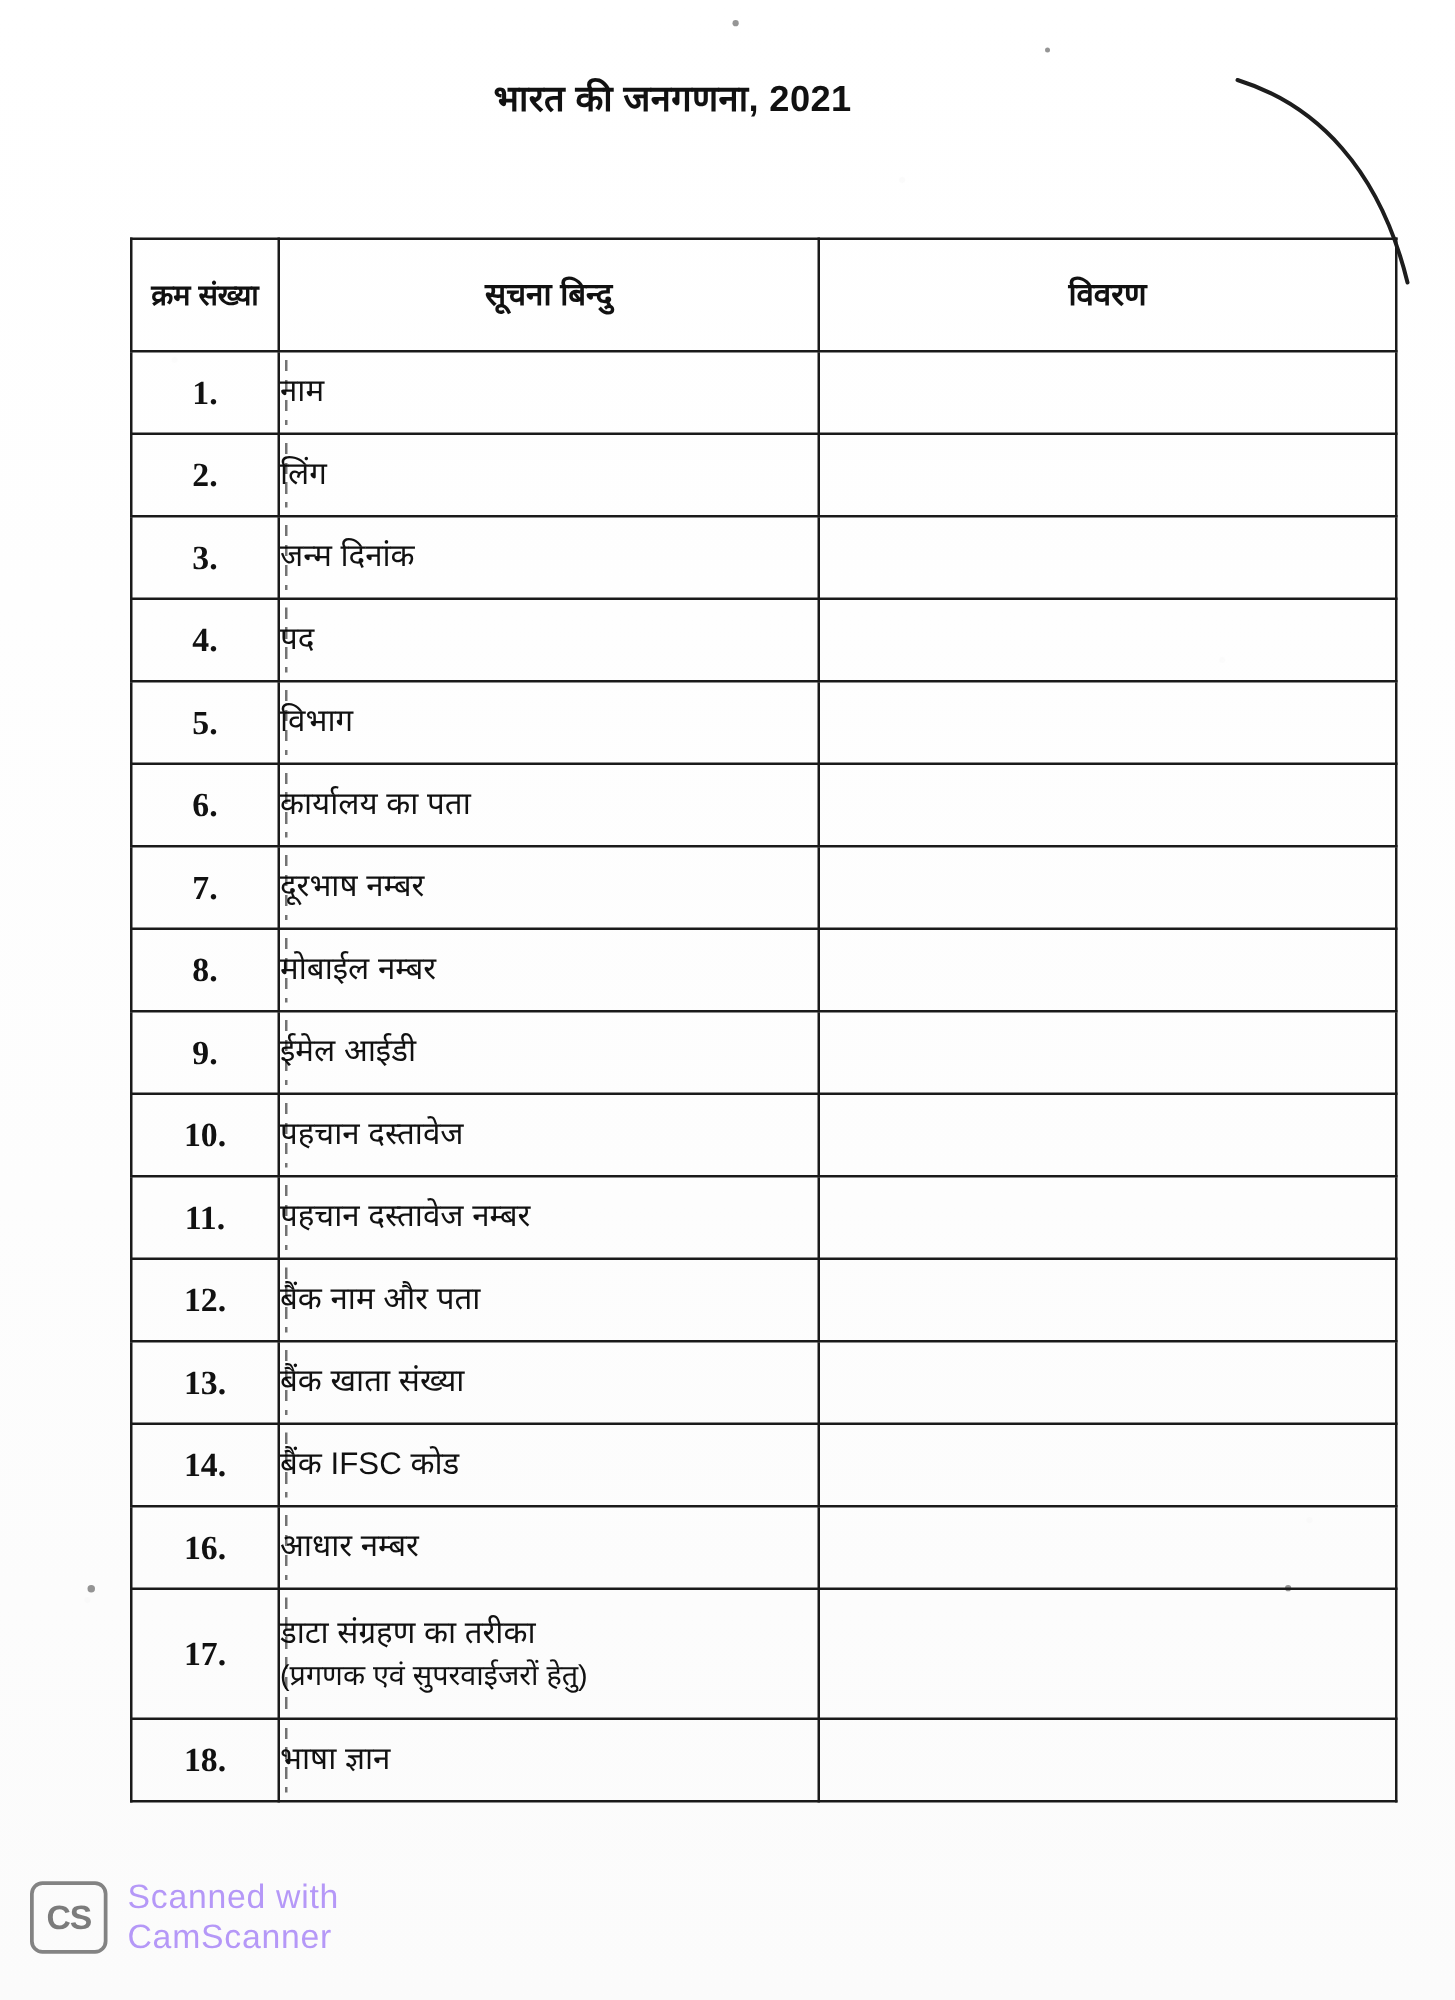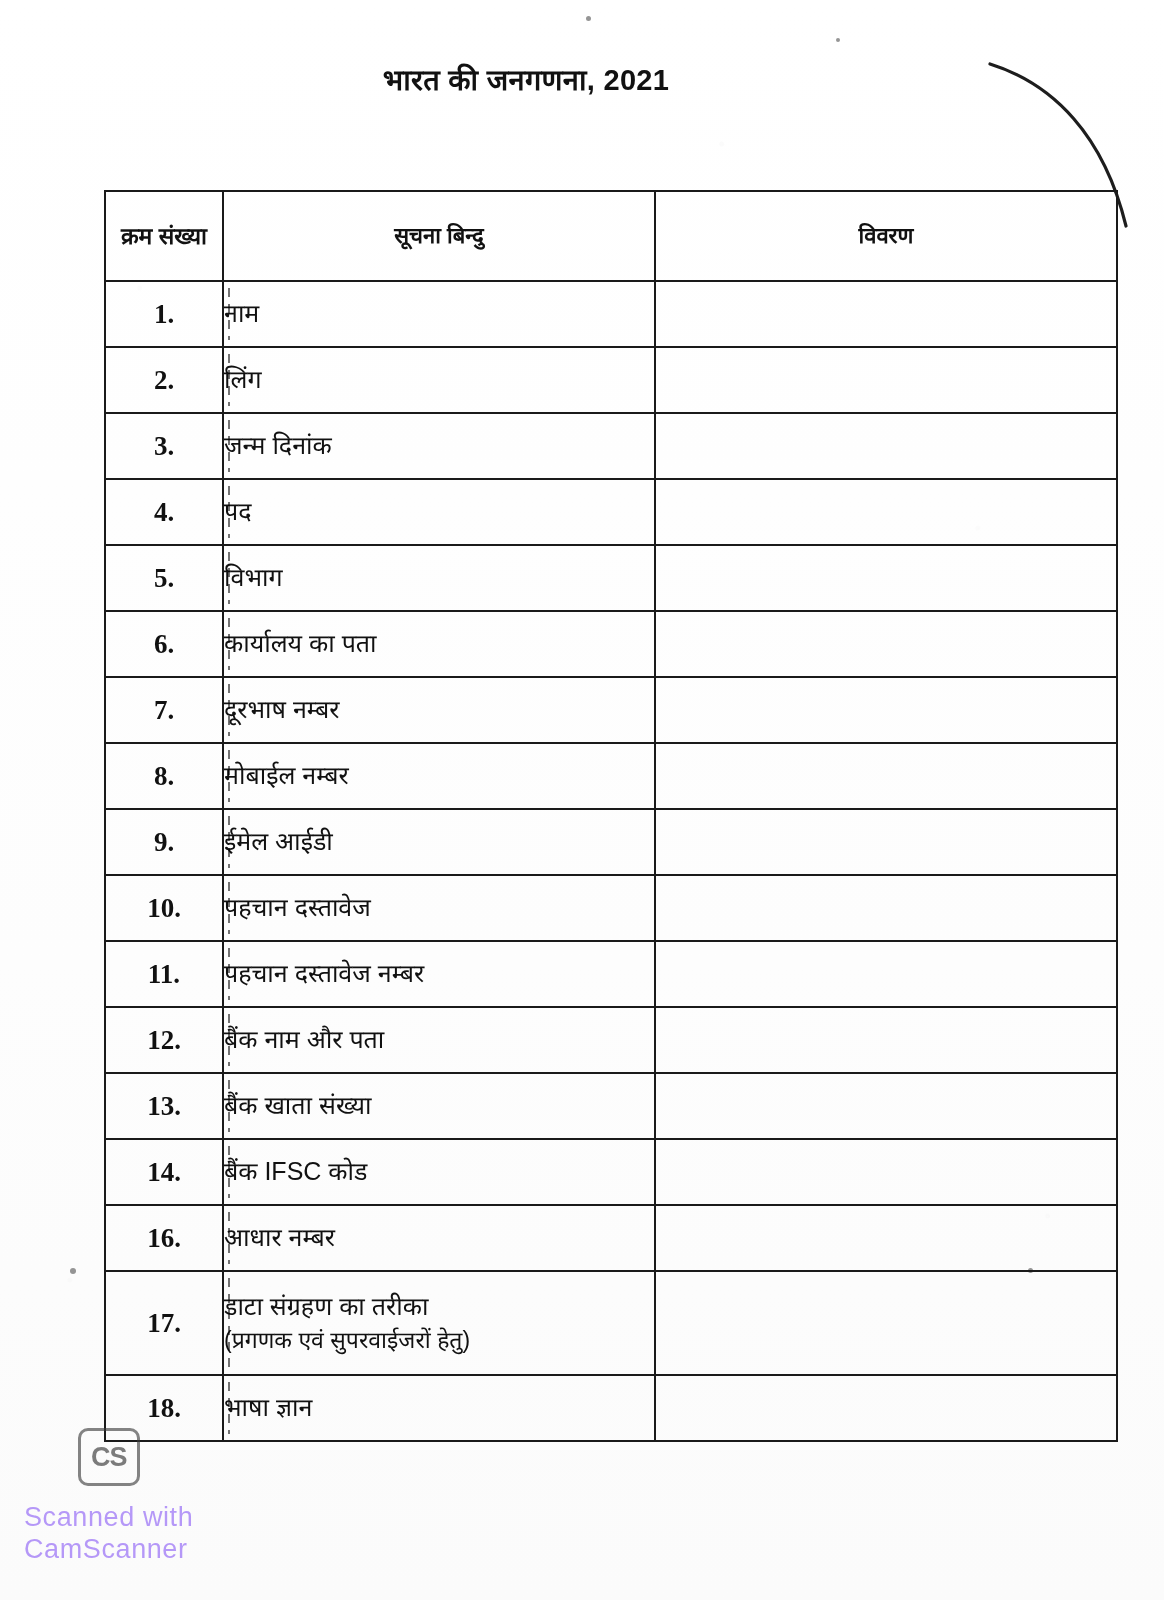--- a/index.html
+++ b/index.html
@@ -26,21 +26,21 @@
       radial-gradient(circle at 62% 9%,  rgba(0,0,0,0.015) 0 2px, rgba(0,0,0,0) 3px),
       radial-gradient(circle at 84% 33%, rgba(0,0,0,0.012) 0 2px, rgba(0,0,0,0) 3px),
       radial-gradient(circle at 6% 80%,  rgba(0,0,0,0.012) 0 2px, rgba(0,0,0,0) 3px),
       radial-gradient(circle at 90% 76%, rgba(0,0,0,0.012) 0 2px, rgba(0,0,0,0) 3px),
       linear-gradient(180deg, #ffffff 0%, #fdfdfd 60%, #fbfbfb 100%);
   }
 
   .title-block {
     position: absolute;
     top: 62px;
-    left: 0;
+    left: 12px;
     width: 1052px;
     text-align: center;
   }
   .title-line1 {
     font-size: 29px;
     font-weight: 700;
     letter-spacing: 0.3px;
     line-height: 1.25;
   }
   .title-line2 {
@@ -80,21 +80,21 @@
     vertical-align: middle;
   }
 
   col.c-sno   { width: 118px; }
   col.c-point { width: 432px; }
   col.c-desc  { width: 462px; }
 
   .head-cell {
     height: 88px;
     text-align: center;
-    font-size: 22px;
+    font-size: 25px;
     font-weight: 700;
     line-height: 1.15;
   }
   .head-cell.sno { font-size: 23px; }
 
   .row-cell {
     height: 64px;
   }
   .sno-cell {
     text-align: center;
@@ -136,21 +136,20 @@
 
   
   .cam-footer {
     position: absolute;
     left: 24px;
     bottom: 34px;
     display: flex;
     align-items: center;
     gap: 16px;
     opacity: 0.62;
-    flex-direction: column;
   }
   .cs-logo {
     width: 56px;
     height: 52px;
     border: 3px solid #3a3a3a;
     border-radius: 10px;
     display: flex;
     align-items: center;
     justify-content: center;
     font-size: 27px;

